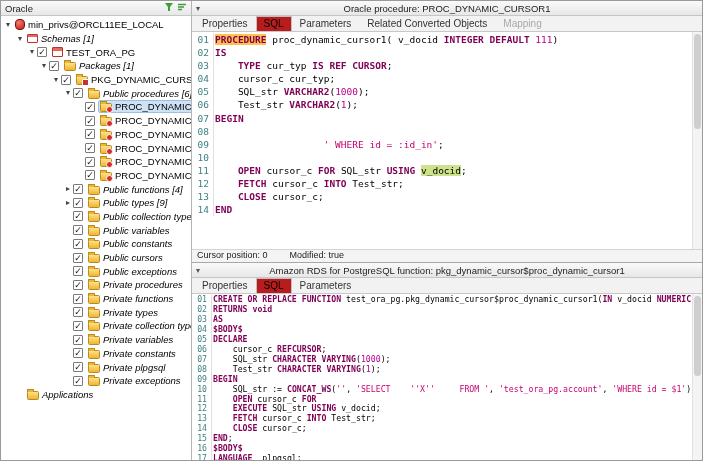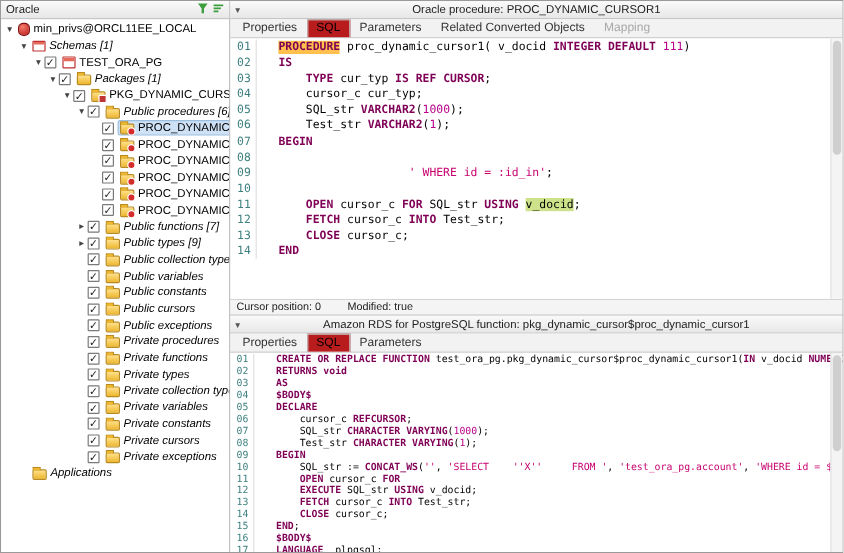--- a/index.html
+++ b/index.html
@@ -40,21 +40,21 @@
 
   .tabs{display:flex;align-items:flex-end;background:#f2f2f2;border-bottom:1px solid #c8c8c8;height:16px;flex:none;padding-left:2px}
   .tab{padding:1px 7px;font-size:10px;color:#333;border:1px solid transparent;border-bottom:none;cursor:pointer;height:15px}
   .tab.active{background:#b91c1c;border-color:#c0c0c0;color:#000}
   .tab.disabled{color:#a8a8a8;cursor:default}
 
   .code-area{flex:1;min-height:0;position:relative;overflow:hidden;background:#fff;padding-top:1px}
   .code-line{display:flex;white-space:pre}
   .top-code-lines .code-line{font:9.5px/13.1px "DejaVu Sans Mono",monospace}
   .bottom-code-lines .code-line{font:8.2px/9.95px "DejaVu Sans Mono",monospace}
-  .lnum{flex:none;color:#3f8080;text-align:right;padding-right:4px;border-right:1px solid #e0e0e0;margin-right:18px}
+  .lnum{flex:none;color:#3f8080;text-align:right;padding-right:4px;border-right:1px solid #e0e0e0;margin-right:1px}
   .top-code-lines .lnum{width:22px}
   .bottom-code-lines .lnum{width:20px}
   .tok.t{color:#000}
   .tok.kw{color:#7f0055;font-weight:bold}
   .tok.str{color:#c7006e}
   .tok.num{color:#b8008a}
   .tok.hl{background:#ffc04d}
   .tok.kw.hl{background:#ffc04d}
   .tok.hlg{background:#cde28a;color:#000}
 
@@ -178,21 +178,21 @@
           <span class="core">
             <span class="ico proc"></span>
             <span class="lbl">PROC_DYNAMIC_CURSOR6</span>
           </span>
         </div>
         <div class="tree-row" style="padding-left: 62px;">
           <span class="arrow">▸</span>
           <span class="cb">✓</span>
           <span class="core">
             <span class="ico folder"></span>
-            <span class="lbl it">Public functions [7]</span>
+            <span class="lbl it">Public functions [4]</span>
           </span>
         </div>
         <div class="tree-row" style="padding-left: 62px;">
           <span class="arrow">▸</span>
           <span class="cb">✓</span>
           <span class="core">
             <span class="ico folder"></span>
             <span class="lbl it">Public types [9]</span>
           </span>
         </div>
@@ -282,21 +282,21 @@
           <span class="core">
             <span class="ico folder"></span>
             <span class="lbl it">Private constants</span>
           </span>
         </div>
         <div class="tree-row" style="padding-left: 62px;">
           <span class="arrow"></span>
           <span class="cb">✓</span>
           <span class="core">
             <span class="ico folder"></span>
-            <span class="lbl it">Private cursors</span>
+            <span class="lbl it">Private plpgsql</span>
           </span>
         </div>
         <div class="tree-row" style="padding-left: 62px;">
           <span class="arrow"></span>
           <span class="cb">✓</span>
           <span class="core">
             <span class="ico folder"></span>
             <span class="lbl it">Private exceptions</span>
           </span>
         </div>

